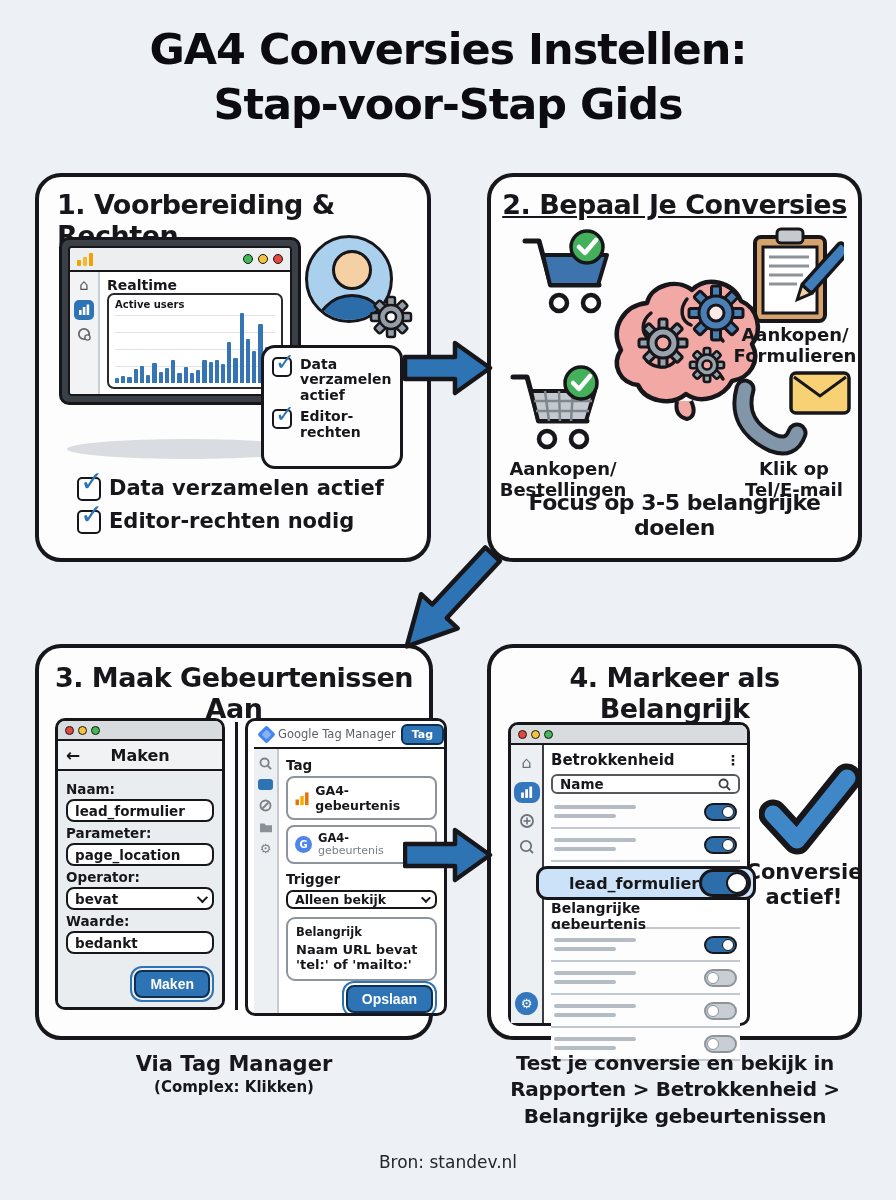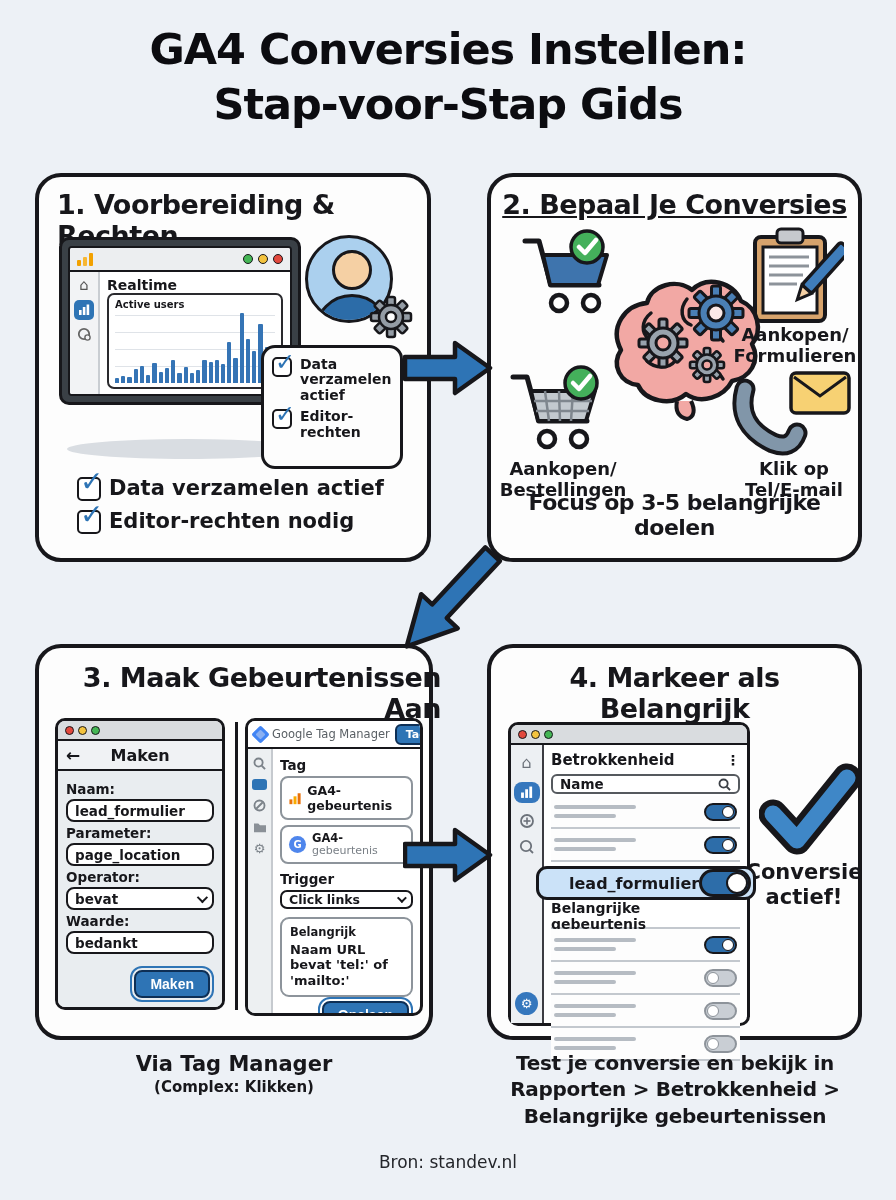--- a/index.html
+++ b/index.html
@@ -22,21 +22,21 @@
   .panel{
     position:absolute; background:var(--panel); border:4px solid var(--ink); border-radius:26px;
   }
   .p1{left:35px; top:173px; width:396px; height:389px;}
   .p2{left:487px; top:173px; width:375px; height:389px;}
   .p3{left:35px; top:644px; width:398px; height:396px;}
   .p4{left:487px; top:644px; width:375px; height:396px;}
   .panel h2{font-size:27px; font-weight:bold; letter-spacing:-0.5px;}
   .p1 h2{position:absolute; left:18px; top:12px;}
   .p2 h2{position:absolute; left:0; top:12px; width:100%; text-align:center;text-decoration:underline;}
-  .p3 h2{position:absolute; left:12px; top:14px; width:100%; text-align:right;}
+  .p3 h2{position:absolute; left:0; top:14px; width:100%; text-align:center;}
   .p4 h2{position:absolute; left:0; top:14px; width:100%; text-align:center;}
   
   .arrow{position:absolute;}
   
   .shadow-ellipse{position:absolute; left:28px; top:262px; width:240px; height:20px;
     background:#d9dde2; border-radius:50%;}
   .monitor{position:absolute; left:20px; top:60px; width:242px; height:168px;
     background:#3a4046; border:3px solid var(--ink); border-radius:10px; padding:6px;}
   .screen{width:100%; height:100%; background:#fff; border:2px solid var(--ink);
     border-radius:4px; display:flex; flex-direction:column; overflow:hidden;}
@@ -108,21 +108,21 @@
     font-size:13.5px; font-weight:bold; display:flex; align-items:center; padding:0 7px;}
   .f-input .chev{margin-left:auto;}
   .chev{width:8px; height:8px; border-right:2.5px solid var(--ink); border-bottom:2.5px solid var(--ink);
     transform:rotate(45deg) translateY(-2px);}
   .btn-blue{background:var(--blue); color:#fff; font-size:14px; font-weight:bold;
     border:2.5px solid var(--blue-dark); border-radius:8px; padding:4px 14px;
     outline:2.5px solid var(--blue); outline-offset:2px;}
   .btn-row{margin-top:auto; display:flex; justify-content:flex-end; padding:4px 4px 2px;}
   .divider-v{position:absolute; left:196px; top:74px; width:3px; height:288px; background:var(--ink);}
   
-  .win-gtm{left:206px; top:70px; width:178px; height:298px;}
+  .win-gtm{left:206px; top:70px; width:202px; height:298px;padding-left:6px;}
   .gtm-head{height:28px; flex:none; border-bottom:2px solid var(--ink); display:flex;
     align-items:center; gap:5px; padding:0 6px; background:#fff;}
   .gtm-diamond{width:13px; height:13px; background:#4285f4; transform:rotate(45deg);
     border-radius:2px; position:relative; flex:none;}
   .gtm-diamond::after{content:""; position:absolute; inset:3px; background:#8ab0f2; border-radius:1px;}
   .gtm-app{font-size:11.5px; color:#5a6065; white-space:nowrap;}
   .gtm-badge{margin-left:auto; background:var(--blue); color:#fff; font-size:11px; font-weight:bold;
     padding:2px 9px; border-radius:6px; border:2px solid var(--blue-dark);}
   .gtm-body{flex:1; display:flex; min-height:0;}
   .gtm-side{width:25px; flex:none; background:#edf0f2; border-right:2px solid #c6cacf;
@@ -504,21 +504,21 @@
           </div>
           <div class="tag-card">
             <span class="g-circle">G</span>
             <span class="two-line">
               <div class="l1">GA4-</div>
               <div class="l2">gebeurtenis</div>
             </span>
           </div>
           <div class="sec-lbl">Trigger</div>
           <div class="trig-sel">
-            <span>Click links</span>
+            <span>Alleen bekijk</span>
             <span class="chev"></span>
           </div>
           <div class="cond-card">
             <div class="cond-title">Belangrijk</div>
             <div class="cond-text">Naam URL bevat 'tel:' of 'mailto:'</div>
           </div>
           <div class="btn-row">
             <button class="btn-blue">Opslaan</button>
           </div>
         </div>

